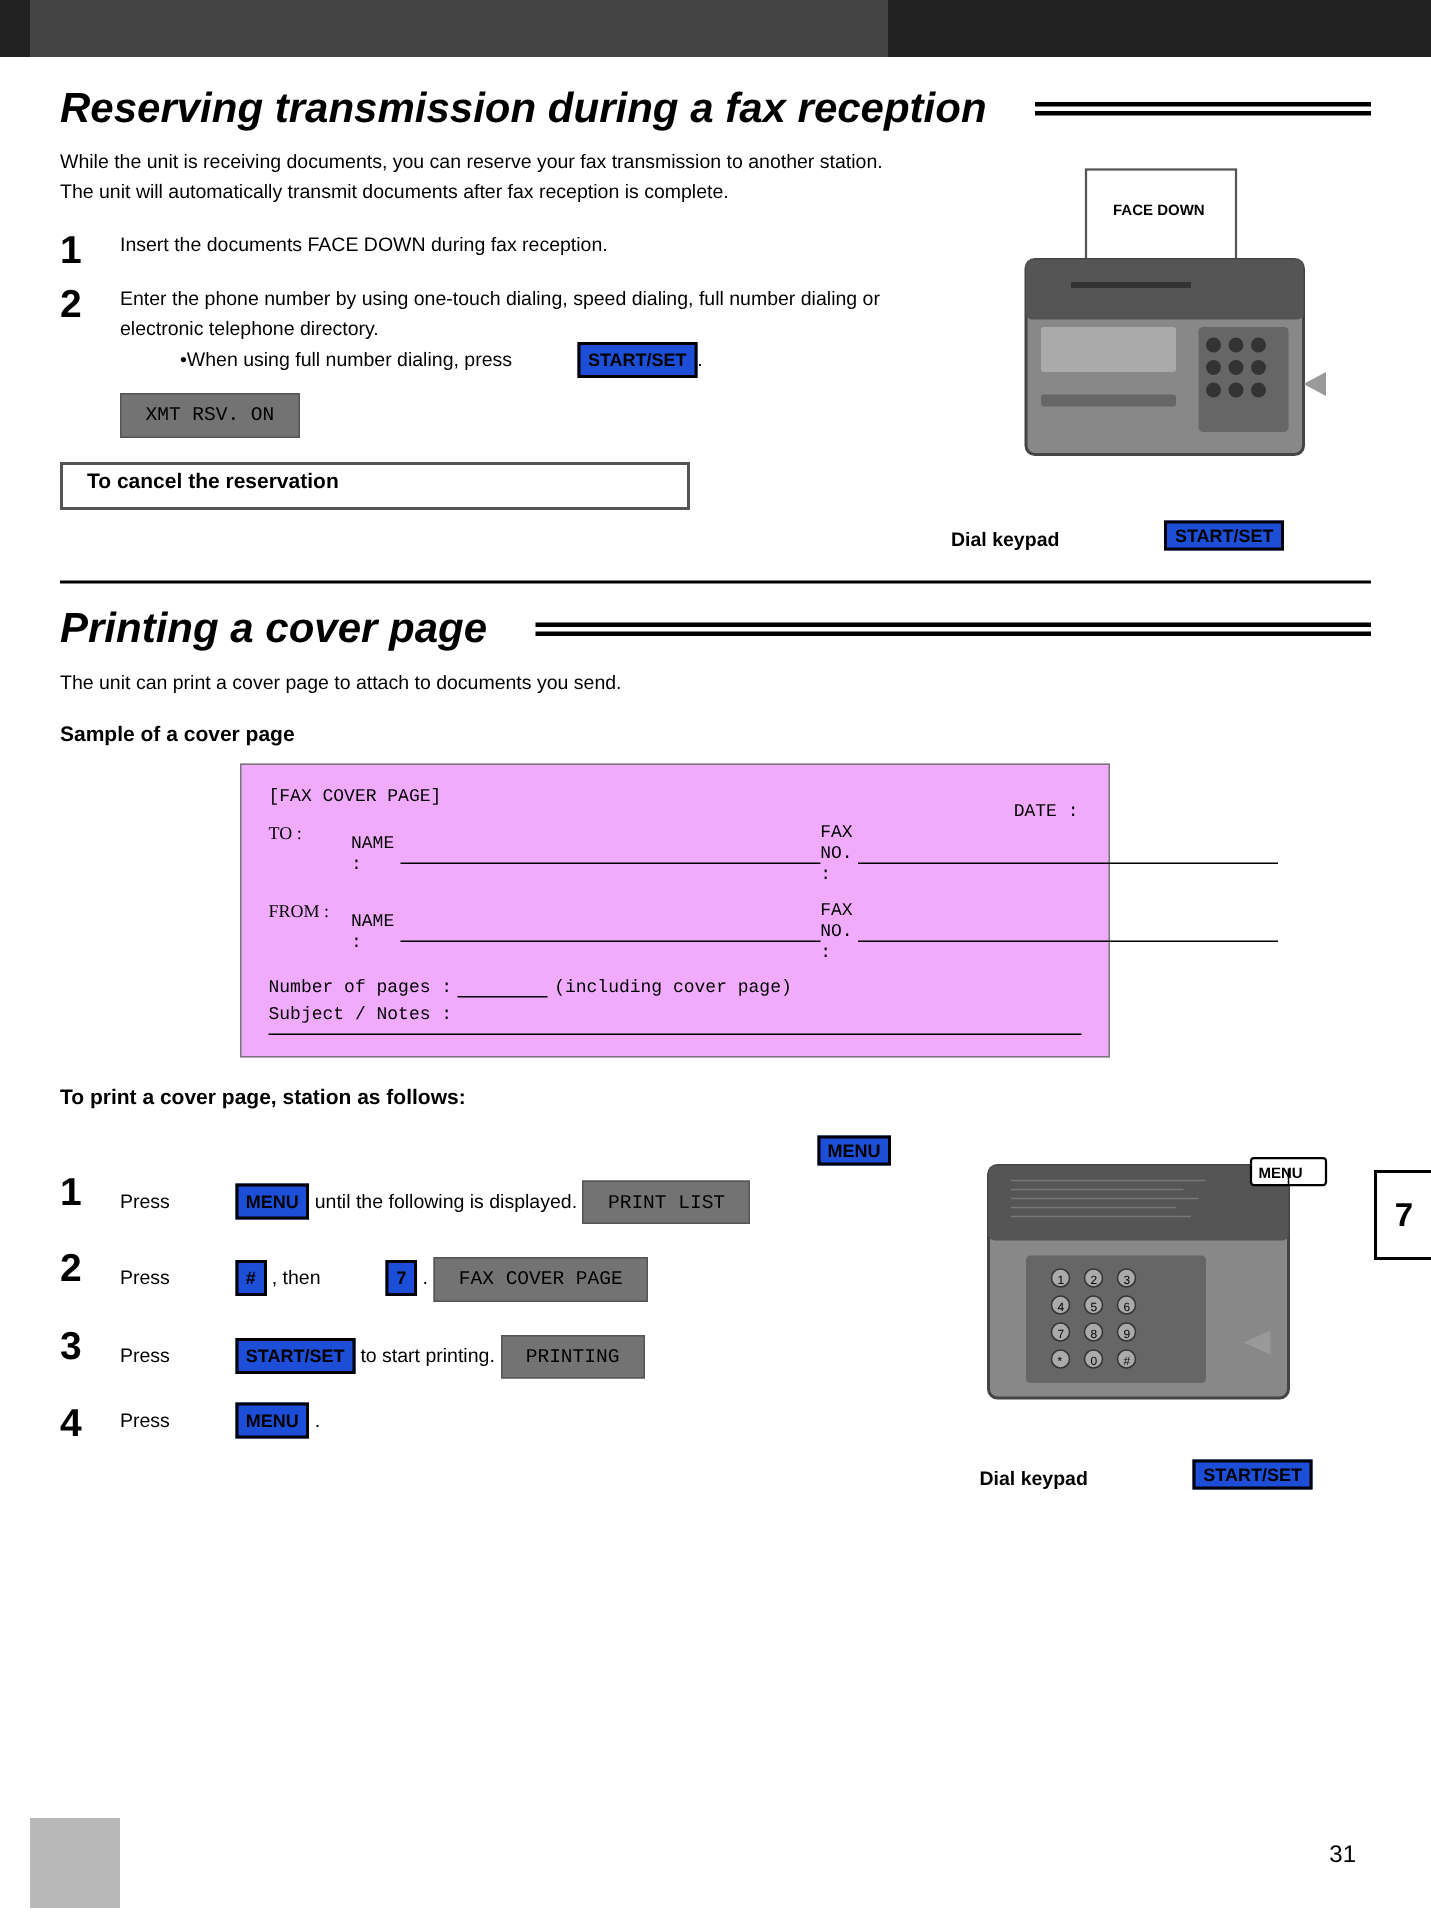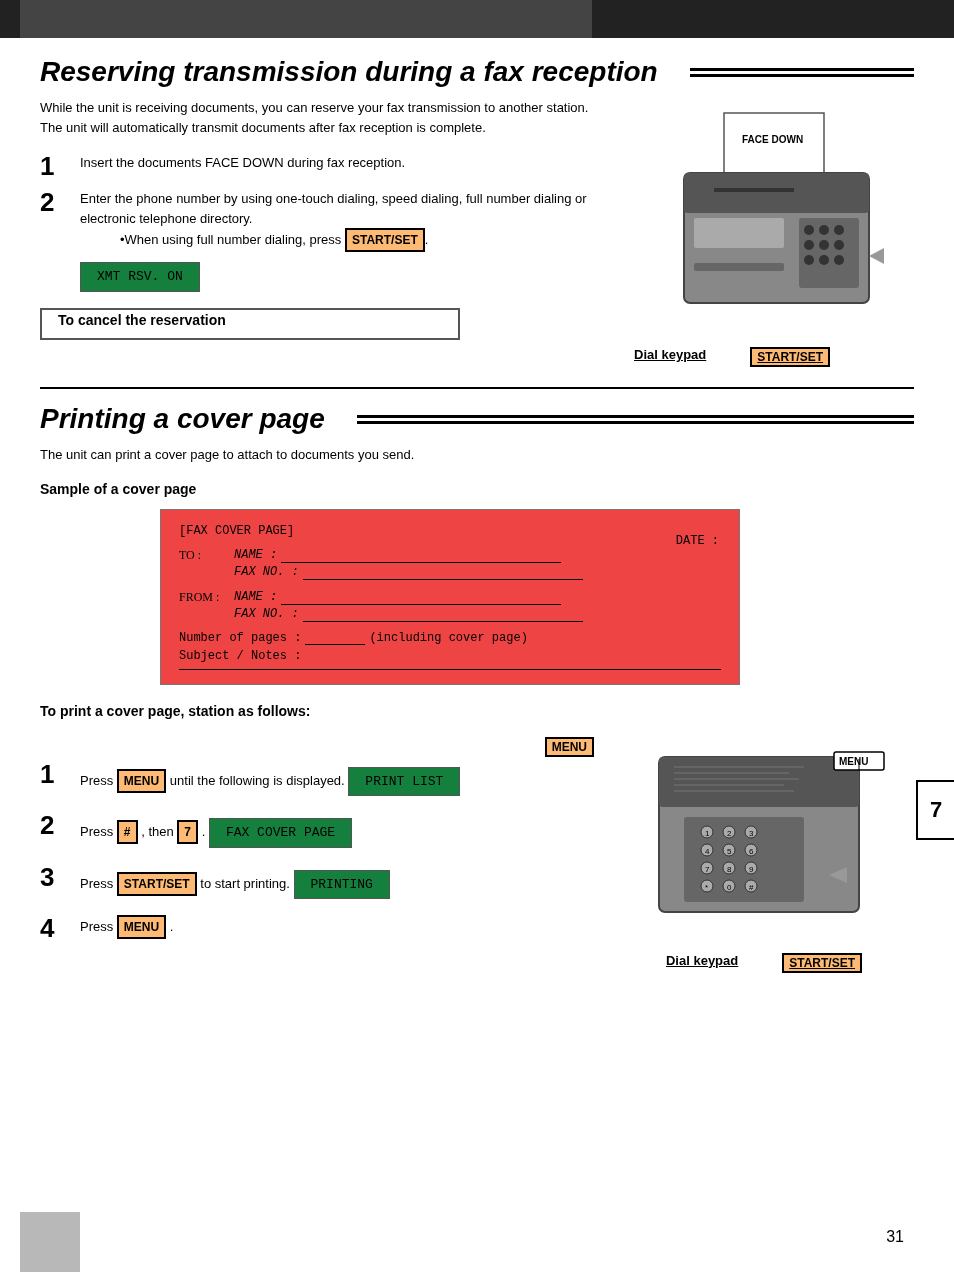--- a/index.html
+++ b/index.html
@@ -81,31 +81,32 @@
     }
 
     
     .display-box {
       border: 1px solid #555;
       padding: 4px 16px;
       display: inline-block;
       font-family: 'Courier New', monospace;
       font-size: 13px;
       margin: 6px 0 6px 0;
-      background: #15803d;
+      background: #737373;
     }
 
     
     .key-btn {
       border: 2px solid #000;
       padding: 1px 5px;
       font-size: 12px;
       font-weight: bold;
       display: inline-block;
-      background: #fdba74;
+      background: #1d4ed8;
+      margin-left: 40px;
     }
 
     
     .cancel-box {
       border: 2px solid #555;
       padding: 2px 16px;
       margin: 8px 0 8px 0;
       max-width: 420px;
     }
     .cancel-box-title {
@@ -135,39 +136,38 @@
     }
 
     
     .cover-sample {
       border: 1px solid #777;
       padding: 14px 18px;
       margin: 12px 0 18px 120px;
       max-width: 580px;
       font-family: 'Courier New', monospace;
       font-size: 12px;
-      background: #ef4444;
+      background: #f0abfc;
       position: relative;
     }
     .cover-sample-title {
       margin-bottom: 10px;
     }
     .cover-sample-row {
       display: flex;
       margin-bottom: 4px;
       align-items: flex-start;
     }
     .cover-label {
       min-width: 55px;
       font-family: Liberation Serif, serif;
     }
     .cover-field {
       display: flex;
-      flex-direction: column;
-      font-style: italic;
+      flex-direction: row;
     }
     .cover-field-line {
       display: flex;
       align-items: center;
       gap: 4px;
       margin-bottom: 2px;
     }
     .cover-underline {
       border-bottom: 1px solid #000;
       min-width: 280px;
@@ -248,26 +248,25 @@
       left: 20px;
       width: 60px;
       height: 60px;
       background: #888;
       opacity: 0.6;
     }
 
     
     .keypad-labels {
       display: flex;
-      gap: 44px;
-      align-items: flex-start;
+      gap: 30px;
+      align-items: flex-end;
       margin-top: 6px;
       font-size: 13px;
       font-weight: bold;
-      text-decoration: underline;
     }
 
     
     .fax-svg-wrap {
       margin-top: 10px;
     }
 
     
     .bullet-item {
       font-size: 13px;

